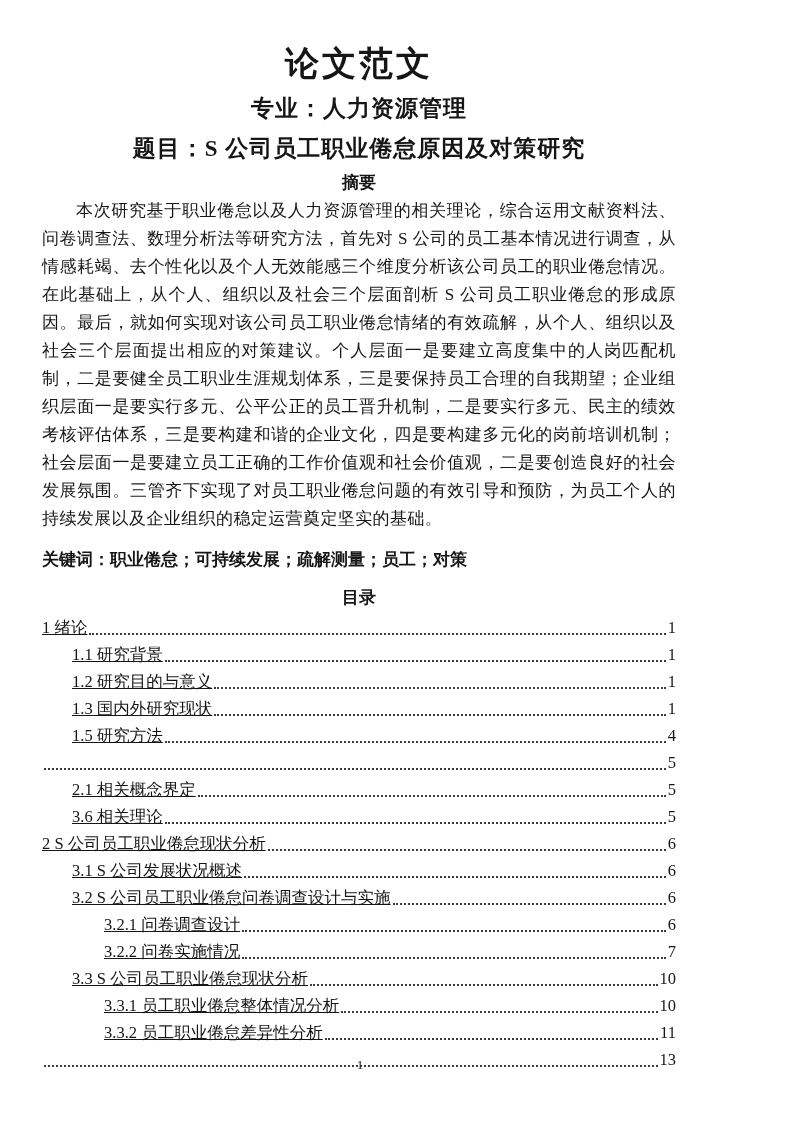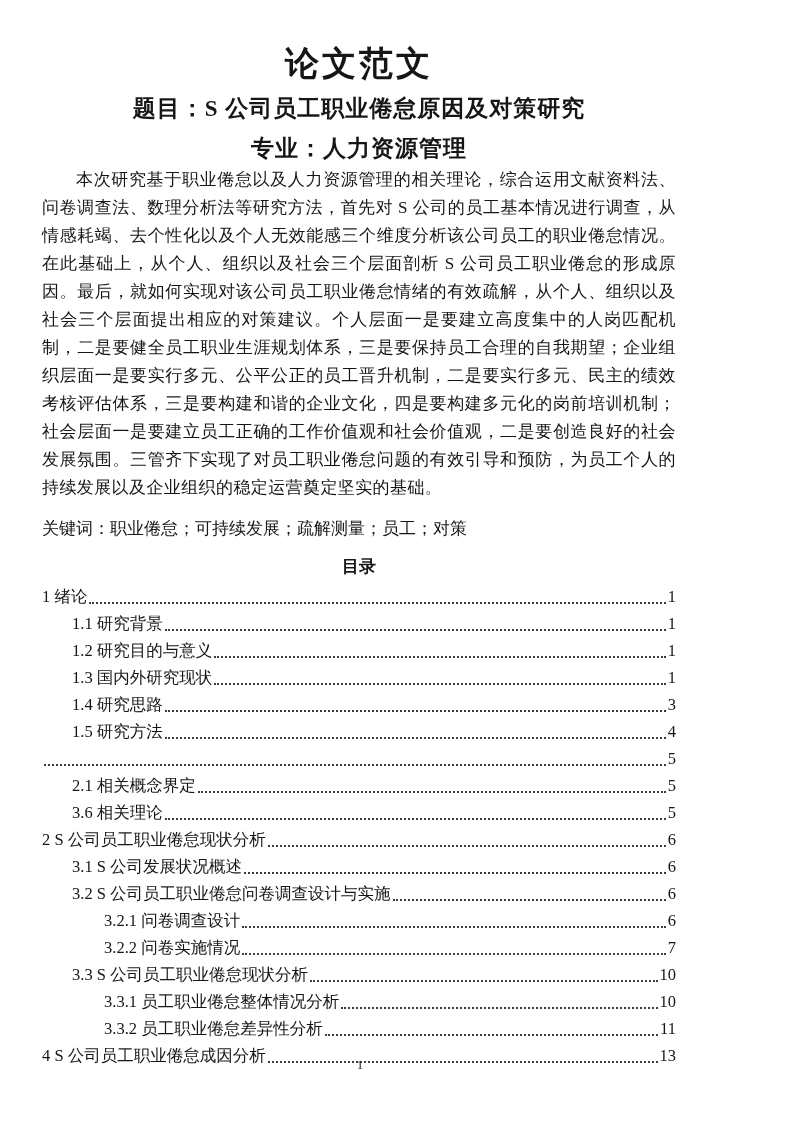--- a/index.html
+++ b/index.html
@@ -39,36 +39,36 @@
   .abstract {
     font-size: 17px;
     line-height: 28px;
     text-align: justify;
     text-indent: 2em;
     margin: 2px 0 0 0;
     letter-spacing: 0.4px;
   }
   .keywords {
     font-size: 17px;
-    font-weight: 400;
+    font-weight: 700;
     line-height: 28px;
     margin: 13px 0 0 0;
   }
   .toc-heading { margin-top: 12px; }
   .toc { margin-top: 3px; }
   .toc-item {
     display: flex;
     align-items: flex-end;
     height: 27px;
     font-size: 16.5px;
     line-height: 25px;
   }
   .toc-item.lv2 { padding-left: 30px; }
   .toc-item.lv3 { padding-left: 62px; }
-  .toc-label { white-space: nowrap; }
+  .toc-label { white-space: nowrap; text-decoration: underline; }
   .toc-leader {
     flex: 1;
     border-bottom: 2.5px dotted #3c3c3c;
     margin: 0 2px 5px 2px;
     min-width: 12px;
   }
   .toc-page { white-space: nowrap; }
   .footer-num {
     position: absolute;
     left: 0;
@@ -79,24 +79,25 @@
     color: #222;
   }
 </style>
 </head>
 <body>
 
 <div class="page">
 
   <div class="doc-title">论文范文</div>
 
+  <div class="subtitle">专业：人力资源管理</div>
+
   <div class="subtitle">题目：S 公司员工职业倦怠原因及对策研究</div>
 
-  <div class="subtitle">专业：人力资源管理</div>
-
+  <div class="section-heading">摘要</div>
 
   <p class="abstract">本次研究基于职业倦怠以及人力资源管理的相关理论，综合运用文献资料法、问卷调查法、数理分析法等研究方法，首先对 S 公司的员工基本情况进行调查，从情感耗竭、去个性化以及个人无效能感三个维度分析该公司员工的职业倦怠情况。在此基础上，从个人、组织以及社会三个层面剖析 S 公司员工职业倦怠的形成原因。最后，就如何实现对该公司员工职业倦怠情绪的有效疏解，从个人、组织以及社会三个层面提出相应的对策建议。个人层面一是要建立高度集中的人岗匹配机制，二是要健全员工职业生涯规划体系，三是要保持员工合理的自我期望；企业组织层面一是要实行多元、公平公正的员工晋升机制，二是要实行多元、民主的绩效考核评估体系，三是要构建和谐的企业文化，四是要构建多元化的岗前培训机制；社会层面一是要建立员工正确的工作价值观和社会价值观，二是要创造良好的社会发展氛围。三管齐下实现了对员工职业倦怠问题的有效引导和预防，为员工个人的持续发展以及企业组织的稳定运营奠定坚实的基础。</p>
 
   <p class="keywords"><span>关键词：</span><span>职业倦怠；可持续发展；疏解测量；员工；对策</span></p>
 
   <div class="section-heading toc-heading">目录</div>
 
   <div class="toc" id="toc-list">
       <div class="toc-item lv1">
     <span class="toc-label">1 绪论</span>
@@ -110,25 +111,20 @@
   </div>
       <div class="toc-item lv2">
     <span class="toc-label">1.2 研究目的与意义</span>
     <span class="toc-leader"></span>
     <span class="toc-page">1</span>
   </div>
       <div class="toc-item lv2">
     <span class="toc-label">1.3 国内外研究现状</span>
     <span class="toc-leader"></span>
     <span class="toc-page">1</span>
-  </div>
-      <div class="toc-item lv2">
-    <span class="toc-label">1.4 研究思路</span>
-    <span class="toc-leader"></span>
-    <span class="toc-page">3</span>
   </div>
       <div class="toc-item lv2">
     <span class="toc-label">1.5 研究方法</span>
     <span class="toc-leader"></span>
     <span class="toc-page">4</span>
   </div>
       <div class="toc-item lv1">
     <span class="toc-leader"></span>
     <span class="toc-page">5</span>
   </div>
@@ -176,21 +172,20 @@
     <span class="toc-label">3.3.1 员工职业倦怠整体情况分析</span>
     <span class="toc-leader"></span>
     <span class="toc-page">10</span>
   </div>
       <div class="toc-item lv3">
     <span class="toc-label">3.3.2 员工职业倦怠差异性分析</span>
     <span class="toc-leader"></span>
     <span class="toc-page">11</span>
   </div>
       <div class="toc-item lv1">
-    <span class="toc-label">4 S 公司员工职业倦怠成因分析</span>
     <span class="toc-leader"></span>
     <span class="toc-page">13</span>
   </div>
     </div>
 
   <div class="footer-num">1</div>
 
 </div>
 
 </body></html>

